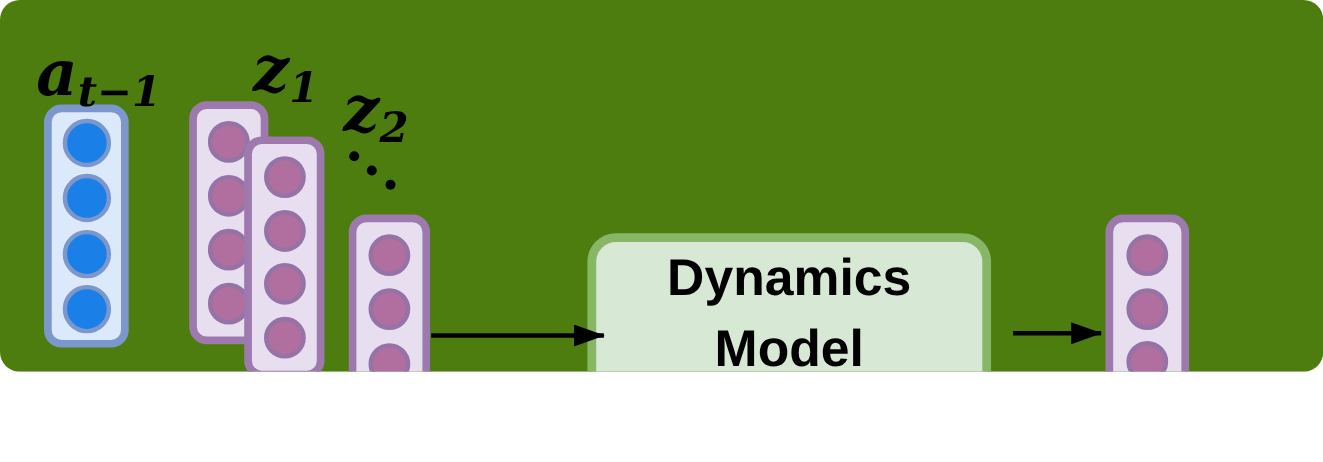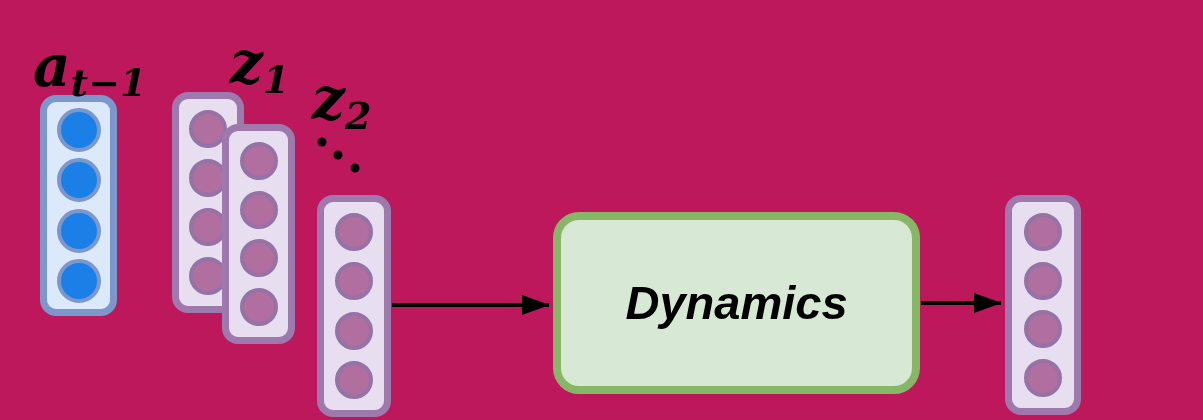--- a/index.html
+++ b/index.html
@@ -4,23 +4,24 @@
 <style>
   html, body {
     margin: 0;
     padding: 0;
     background: #ffffff;
     font-family: "Liberation Sans", sans-serif;
   }
   .canvas {
     position: relative;
     width: 1203px;
-    height: 420px;
-    background: #be185d;
+    height: 338px;
+    background: #4d7c0f;
     overflow: hidden;
+    border-radius: 18px;
   }
   
   .vecbox {
     position: absolute;
     box-sizing: border-box;
     border-radius: 16px;
     display: flex;
     flex-direction: column;
     justify-content: space-evenly;
     align-items: center;
@@ -50,31 +51,30 @@
   }
   #box-action { left: 40px;  top: 95px;  width: 77px; height: 221px; z-index: 1; }
   #box-z1     { left: 172px; top: 92px;  width: 72px; height: 221px; z-index: 1; }
   #box-z2     { left: 222px; top: 124px; width: 73px; height: 220px; z-index: 2; }
   #box-zt1    { left: 317px; top: 195px; width: 74px; height: 222px; z-index: 1; }
   #box-zt     { left: 1005px; top: 195px; width: 76px; height: 220px; z-index: 1; }
 
   
   .model-box {
     position: absolute;
-    left: 553px; top: 212px;
+    left: 534px; top: 212px;
     width: 367px; height: 182px;
     box-sizing: border-box;
     background: var(--model-box-fill);
     border: 8px solid var(--model-box-stroke);
     border-radius: 26px;
     display: flex;
-    align-items: center;
+    align-items: flex-start;
     justify-content: center;
     z-index: 1;
-    font-style: italic;
   }
   .model-label {
     font-family: "Liberation Sans", sans-serif;
     font-weight: bold;
     font-size: 47px;
     line-height: 1.38;
     color: var(--label-text);
     text-align: center;
   }
 
@@ -174,16 +174,17 @@
   <div class="vecbox latent" id="box-zt">
       <span class="node"></span>
       <span class="node"></span>
       <span class="node"></span>
       <span class="node"></span>
     </div>
 
   <div class="model-box">
     <div class="model-label">
       <div>Dynamics</div>
+      <div>Model</div>
     </div>
   </div>
 
 </div>
 
 </body></html>

